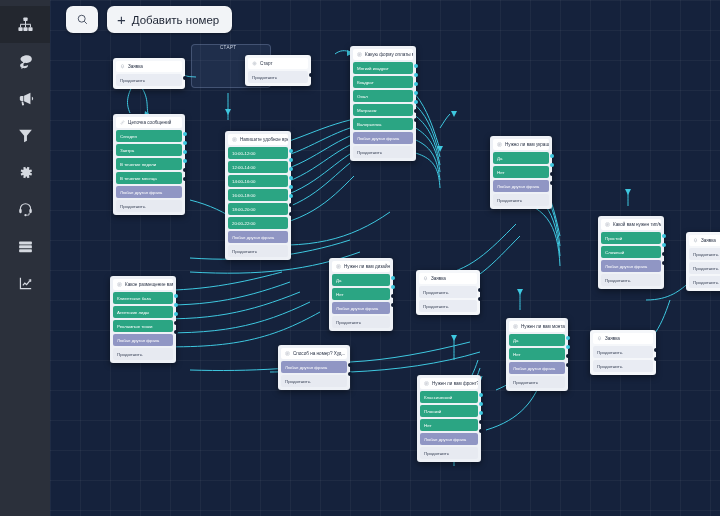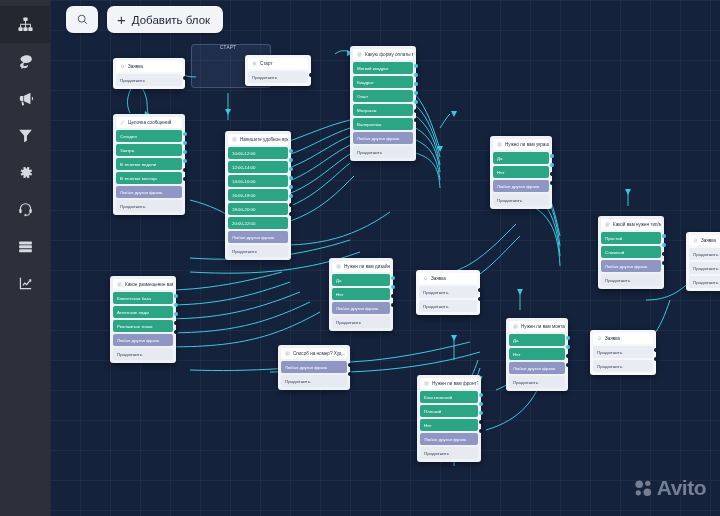--- a/index.html
+++ b/index.html
@@ -526,27 +526,18 @@
 
   <div id="toolbar">
     <div class="tb-btn" id="search-btn">
       <svg viewBox="0 0 24 24">
         <circle cx="10.5" cy="10.5" r="6.4"></circle>
           <line x1="15.3" y1="15.3" x2="20" y2="20"></line>
       </svg>
     </div>
     <div class="tb-btn" id="add-block-btn">
       <span class="plus">+</span>
-      <span>Добавить блок</span>
+      <span>Добавить номер</span>
     </div>
   </div>
 
-  <div id="watermark">
-    <svg viewBox="0 0 40 40">
-      <circle cx="11" cy="11" r="8" fill="#aeb8cc"></circle>
-      <circle cx="29" cy="9" r="5.5" fill="#aeb8cc"></circle>
-      <circle cx="9" cy="29" r="5.5" fill="#aeb8cc"></circle>
-      <circle cx="28" cy="28" r="8" fill="#aeb8cc"></circle>
-    </svg>
-    <span class="wm-text">Avito</span>
-  </div>
 
 </div>
 
 </body></html>

